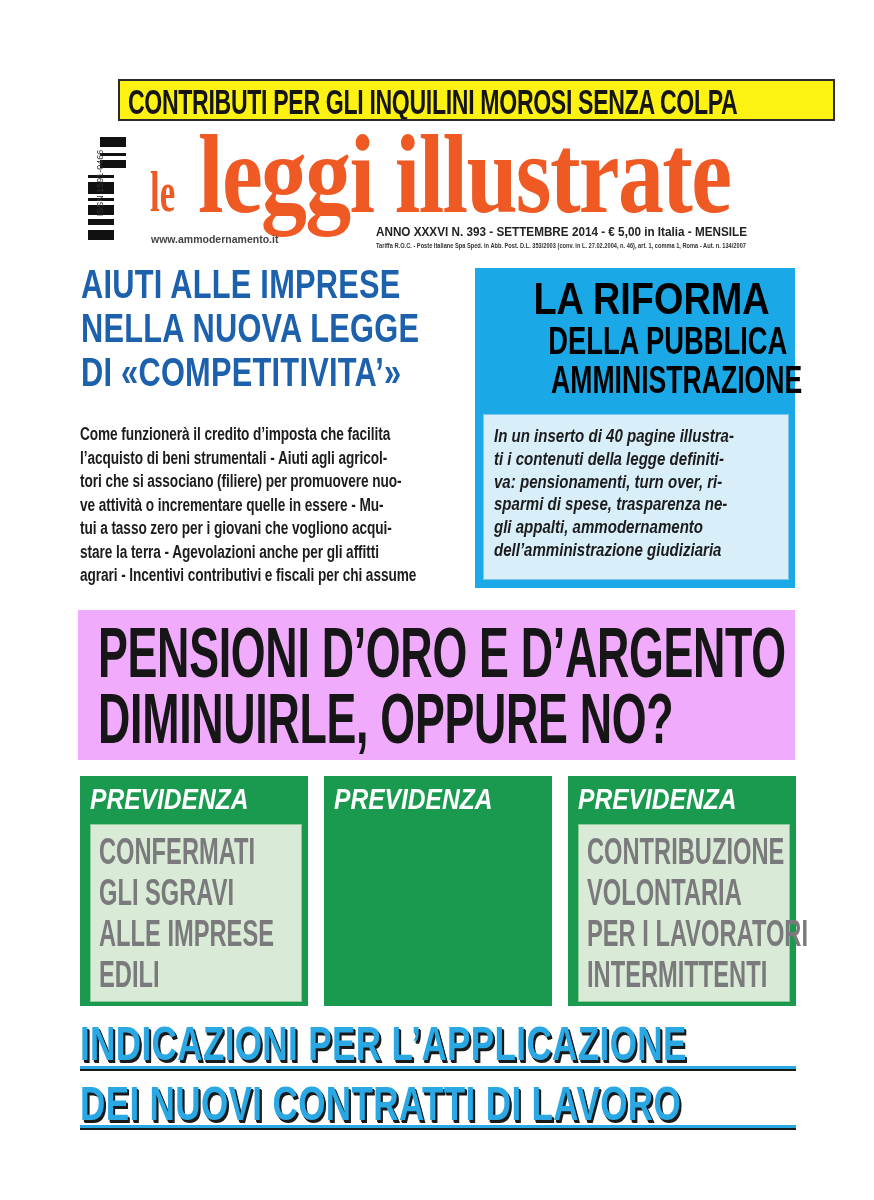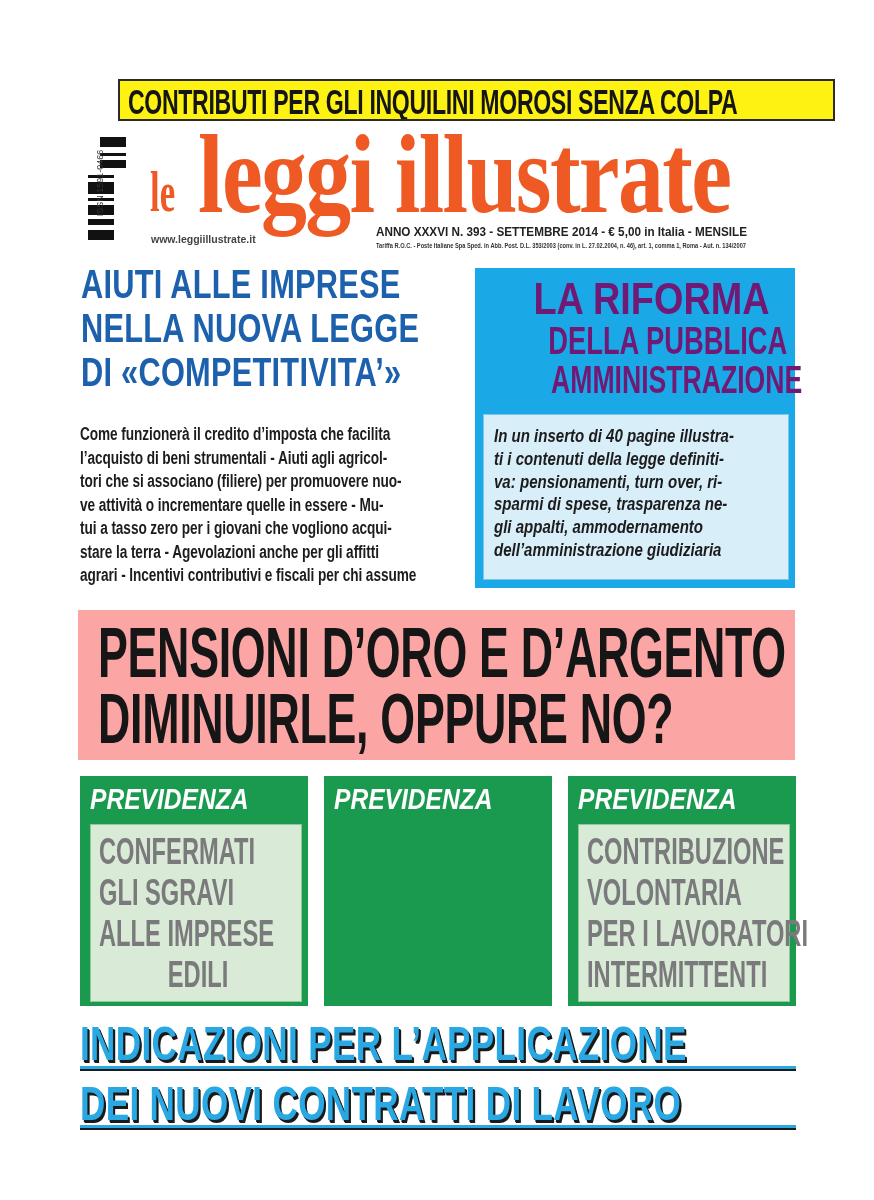--- a/index.html
+++ b/index.html
@@ -22,38 +22,38 @@
   .tariff-line { position: absolute; left: 376px; top: 242px; font-size: 6.6px; font-weight: bold; color: #333; white-space: nowrap; transform: scaleX(0.86); transform-origin: left top; }
 
   
   .left-head { position: absolute; left: 81px; top: 262px; width: 384px; }
   .left-head div { font-size: 40px; line-height: 44px; color: #1d61ad; font-weight: bold; transform: scaleX(0.77); transform-origin: left top; white-space: nowrap; letter-spacing: 0.3px; }
   .left-body { position: absolute; left: 80px; top: 423px; width: 388px; }
   .left-body div { font-size: 17.5px; line-height: 23.5px; color: #1c1c1c; font-weight: bold; white-space: nowrap; transform: scaleX(0.78); transform-origin: left top; letter-spacing: -0.1px; }
 
   
   .reform { position: absolute; left: 475px; top: 268px; width: 320px; height: 320px; background: #1ba8e6; }
-  .reform-title { position: absolute; left: 0; top: 8px; width: 320px; text-align: center; color: #701a75; padding-left: 33px; }
+  .reform-title { position: absolute; left: 0; top: 8px; width: 320px; text-align: center; color: #000000; padding-left: 33px; }
   .reform-title div { font-weight: bold; white-space: nowrap; display: block; }
   .rt1 { font-size: 44px; line-height: 46px; transform: scaleX(0.86); }
   .rt2 { font-size: 38px; line-height: 38px; transform: scaleX(0.72); }
   .rt3 { font-size: 38px; line-height: 40px; transform: scaleX(0.70); }
   .reform-inner { position: absolute; left: 8px; top: 146px; width: 306px; height: 166px; background: #d8eef9; border: 1px solid #7cc4e8; padding: 10px 0 8px 10px; }
   .reform-inner div { font-size: 17.5px; line-height: 22.8px; font-style: italic; font-weight: bold; color: #1c1c1c; white-space: nowrap; transform: scaleX(0.86); transform-origin: left top; }
 
   
-  .pensioni { position: absolute; left: 78px; top: 610px; width: 717px; height: 150px; background: #fca5a5; overflow: hidden; }
+  .pensioni { position: absolute; left: 78px; top: 610px; width: 717px; height: 150px; background: #f0abfc; overflow: hidden; }
   .pensioni div { position: absolute; left: 20px; font-size: 70px; line-height: 70px; font-weight: bold; color: #161616; transform: scaleX(0.64); transform-origin: left top; white-space: nowrap; letter-spacing: -0.5px; }
   .p1 { top: 8px; }
   .p2 { top: 74px; }
 
   
   .prev { position: absolute; top: 776px; width: 228px; height: 230px; background: #1a9a4f; }
   .prev-label { position: absolute; left: 10px; top: 6px; font-size: 30px; font-style: italic; font-weight: bold; color: #fff; transform: scaleX(0.82); transform-origin: left top; white-space: nowrap; }
-  .prev-inner { position: absolute; left: 10px; top: 48px; width: 212px; height: 178px; background: #d9ead6; border: 1px solid #8fc99a; padding: 6px 0 0 8px; text-align: right; }
+  .prev-inner { position: absolute; left: 10px; top: 48px; width: 212px; height: 178px; background: #d9ead6; border: 1px solid #8fc99a; padding: 6px 0 0 8px; }
   .prev-inner div { font-size: 37px; line-height: 41px; font-weight: bold; color: #7a7a7c; transform: scaleX(0.64); transform-origin: left top; white-space: nowrap; }
 
   
   .bottom { position: absolute; left: 80px; width: 716px; }
   .bottom span { display: inline-block; font-size: 48px; line-height: 52px; font-weight: bold; color: #29a8e3; transform: scaleX(0.73); transform-origin: left top; white-space: nowrap; text-shadow: 2px 2px 0 #1a1a1a, 3px 3px 0 #1a1a1a; letter-spacing: 0.5px; }
   .bottom-rule { position: absolute; left: 80px; width: 716px; height: 5px; background: #29a8e3; border-bottom: 2px solid #1a1a1a; }
 </style>
 </head>
 <body>
 
@@ -68,21 +68,21 @@
   <rect x="0" y="40" width="26" height="3" fill="#111"></rect>
   <rect x="0" y="47" width="26" height="12" fill="#111"></rect>
   <rect x="0" y="63" width="26" height="3" fill="#111"></rect>
   <rect x="0" y="70" width="26" height="10" fill="#111"></rect>
   <rect x="0" y="84" width="26" height="6" fill="#111"></rect>
   <rect x="0" y="95" width="26" height="10" fill="#111"></rect>
 </svg>
 <div class="issn">ISSN 1591-0466</div>
 <div class="logo-le">le</div>
 <div class="logo-main"><span>leggi illustrate</span></div>
-<div class="website">www.leggiillustrate.it</div>
+<div class="website">www.ammodernamento.it</div>
 <div class="issue-line">ANNO XXXVI N. 393 - SETTEMBRE 2014 - € 5,00 in Italia - MENSILE</div>
 <div class="tariff-line">Tariffa R.O.C. - Poste Italiane Spa Sped. in Abb. Post. D.L. 353/2003 (conv. in L. 27.02.2004, n. 46), art. 1, comma 1, Roma - Aut. n. 134/2007</div>
 
 <div class="left-head">
   <div>AIUTI ALLE IMPRESE</div>
   <div>NELLA NUOVA LEGGE</div>
   <div>DI «COMPETITIVITA’»</div>
 </div>
 <div class="left-body">
   <div>Come funzionerà il credito d’imposta che facilita</div>

